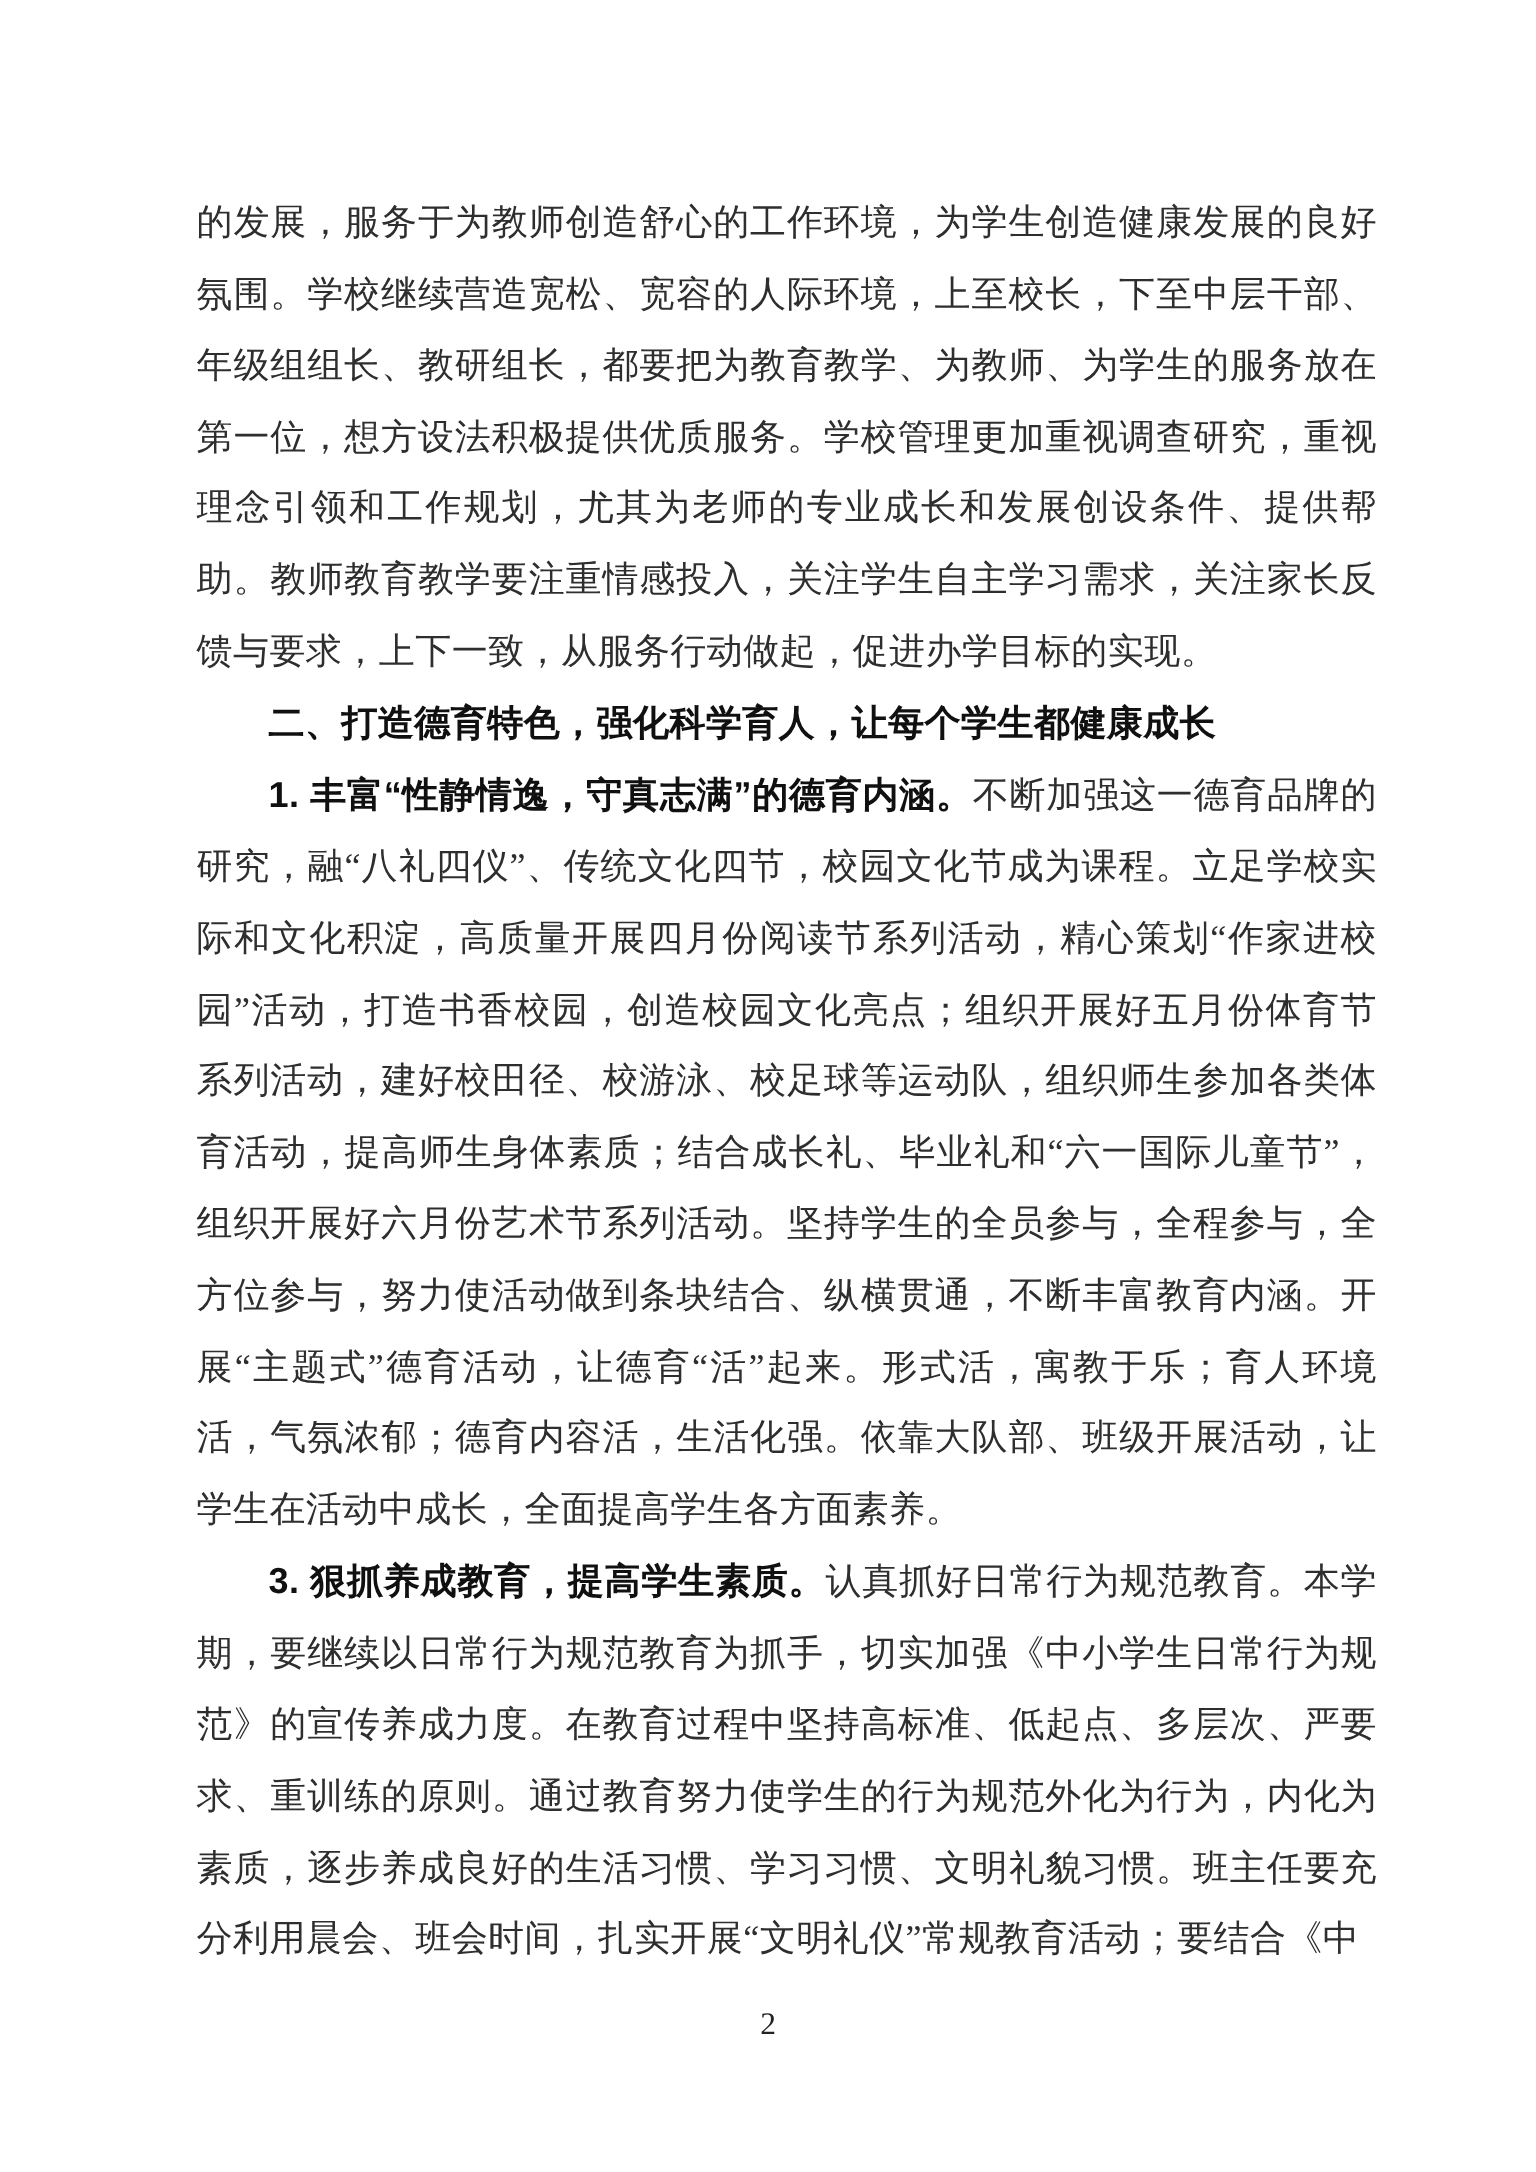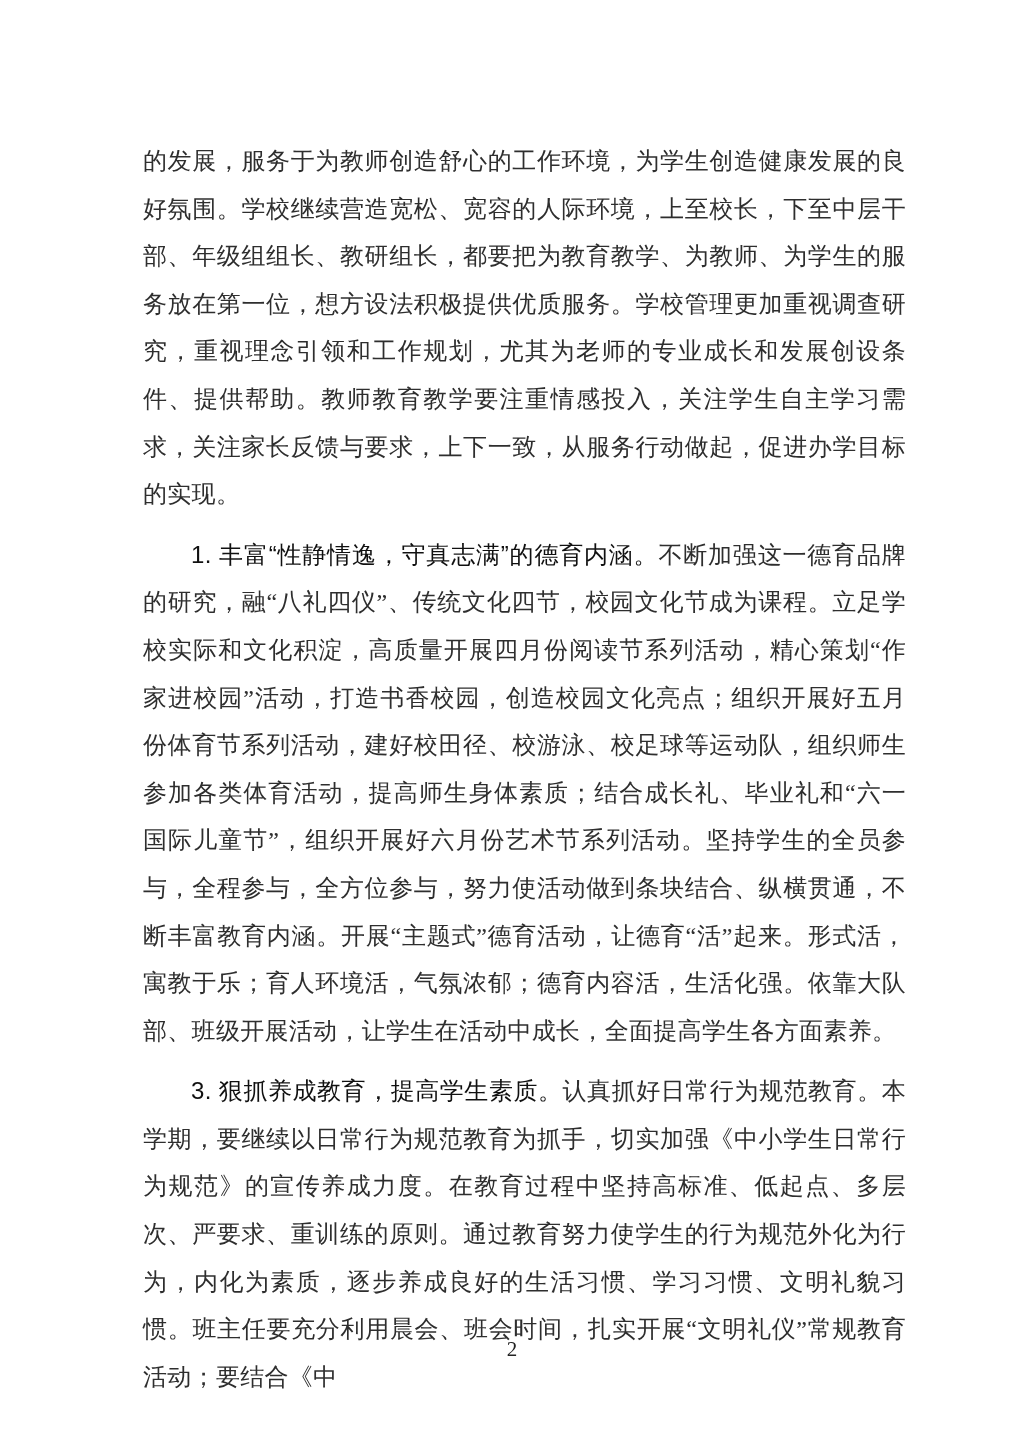--- a/index.html
+++ b/index.html
@@ -21,33 +21,33 @@
     top: 126px;
     width: 787px;
     font-size: 24px;
     line-height: 47.6px;
     color: #2e2e2e;
     text-align: justify;
     text-justify: inter-character;
     letter-spacing: 0.3px;
   }
   .content p {
-    margin: 12px;
+    margin: 0;
     padding: 0;
   }
   p.indent {
     text-indent: 2em;
   }
   .heading {
     font-weight: bold;
     color: #101010;
     font-family: "Liberation Sans", "DejaVu Sans", sans-serif;
   }
   .lead-run {
-    font-weight: normal;
+    font-weight: bold;
     color: #101010;
     font-family: "Liberation Sans", "DejaVu Sans", sans-serif;
   }
   .body-run {
     font-weight: normal;
   }
   .footer {
     position: absolute;
     top: 1336px;
     left: 0;
@@ -62,20 +62,23 @@
 <body>
 
 <div class="page">
 
   <div class="content">
 
     <p class="no-indent">
       <span class="body-run">的发展，服务于为教师创造舒心的工作环境，为学生创造健康发展的良好氛围。学校继续营造宽松、宽容的人际环境，上至校长，下至中层干部、年级组组长、教研组长，都要把为教育教学、为教师、为学生的服务放在第一位，想方设法积极提供优质服务。学校管理更加重视调查研究，重视理念引领和工作规划，尤其为老师的专业成长和发展创设条件、提供帮助。教师教育教学要注重情感投入，关注学生自主学习需求，关注家长反馈与要求，上下一致，从服务行动做起，促进办学目标的实现。</span>
     </p>
 
+    <p class="heading indent">
+      <span>二、打造德育特色，强化科学育人，让每个学生都健康成长</span>
+    </p>
 
     <p class="indent">
       <span class="lead-run">1. 丰富“性静情逸，守真志满”的德育内涵。</span><span class="body-run">不断加强这一德育品牌的研究，融“八礼四仪”、传统文化四节，校园文化节成为课程。立足学校实际和文化积淀，高质量开展四月份阅读节系列活动，精心策划“作家进校园”活动，打造书香校园，创造校园文化亮点；组织开展好五月份体育节系列活动，建好校田径、校游泳、校足球等运动队，组织师生参加各类体育活动，提高师生身体素质；结合成长礼、毕业礼和“六一国际儿童节”，组织开展好六月份艺术节系列活动。坚持学生的全员参与，全程参与，全方位参与，努力使活动做到条块结合、纵横贯通，不断丰富教育内涵。开展“主题式”德育活动，让德育“活”起来。形式活，寓教于乐；育人环境活，气氛浓郁；德育内容活，生活化强。依靠大队部、班级开展活动，让学生在活动中成长，全面提高学生各方面素养。</span>
     </p>
 
     <p class="indent">
       <span class="lead-run">3. 狠抓养成教育，提高学生素质。</span><span class="body-run">认真抓好日常行为规范教育。本学期，要继续以日常行为规范教育为抓手，切实加强《中小学生日常行为规范》的宣传养成力度。在教育过程中坚持高标准、低起点、多层次、严要求、重训练的原则。通过教育努力使学生的行为规范外化为行为，内化为素质，逐步养成良好的生活习惯、学习习惯、文明礼貌习惯。班主任要充分利用晨会、班会时间，扎实开展“文明礼仪”常规教育活动；要结合《中</span>
     </p>
 
   </div>

